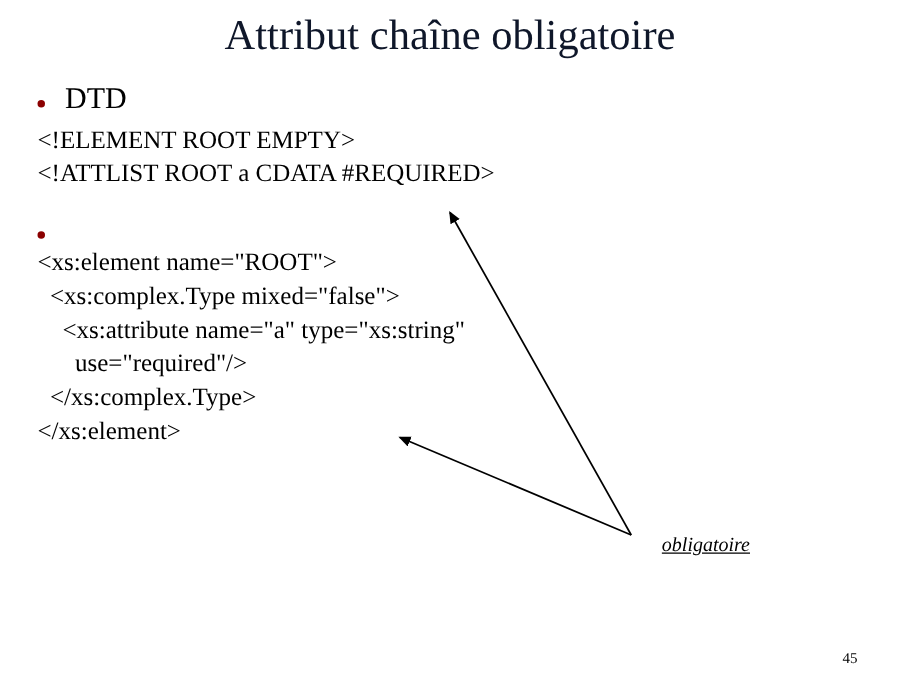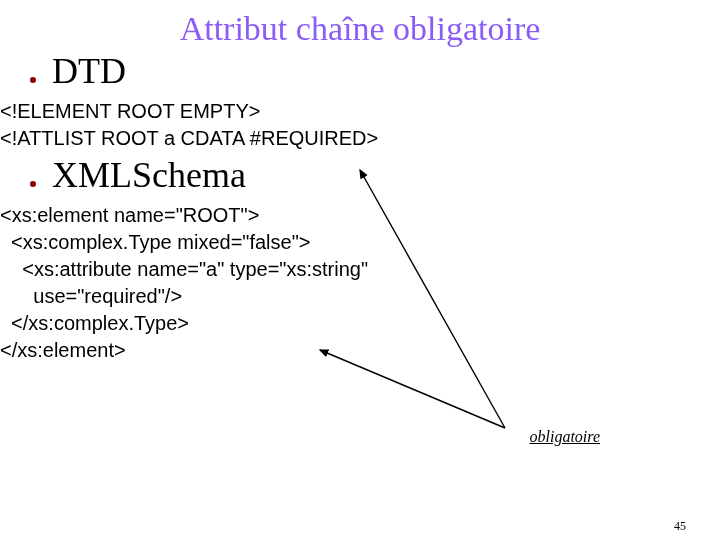--- a/index.html
+++ b/index.html
@@ -13,45 +13,46 @@
     overflow: hidden;
   }
   .slide {
     width: 100%;
     height: 100%;
     position: relative;
     padding: 0;
   }
   .title {
     font-size: 34px;
-    color: #8b5cf6;
+    color: #0f172a;
     text-align: center;
     margin-top: 10px;
     font-weight: normal;
   }
   .bullet {
     display: flex;
     align-items: baseline;
     margin-left: 30px;
-    font-size: 36px;
-    margin-top: 2px;
+    font-size: 24px;
+    margin-top: 18px;
   }
   .bullet .dot {
     width: 6px;
     height: 6px;
     background: #8b0000;
     border-radius: 50%;
     margin-right: 16px;
     margin-top: 14px;
     flex-shrink: 0;
   }
   .code {
-    font-family: Liberation Sans, sans-serif;
+    font-family: Liberation Serif, serif;
     font-size: 20px;
     white-space: pre;
+    margin-left: 30px;
     margin-top: 6px;
     line-height: 1.35;
   }
   .annotation {
     font-size: 16px;
     font-style: italic;
     position: absolute;
     right: 120px;
     top: 418px;
     text-decoration: underline;
@@ -87,21 +88,20 @@
 <div class="bullet">
   <span class="dot"></span>
   <span>DTD</span>
 </div>
 
 <div class="code">&lt;!ELEMENT ROOT EMPTY&gt;
 &lt;!ATTLIST ROOT a CDATA #REQUIRED&gt;</div>
 
 <div class="bullet">
   <span class="dot"></span>
-  <span>XMLSchema</span>
 </div>
 
 <div class="code">&lt;xs:element name="ROOT"&gt;
   &lt;xs:complex.Type mixed="false"&gt;
     &lt;xs:attribute name="a" type="xs:string"
       use="required"/&gt;
   &lt;/xs:complex.Type&gt;
 &lt;/xs:element&gt;</div>
 
 <div class="annotation">obligatoire</div>

